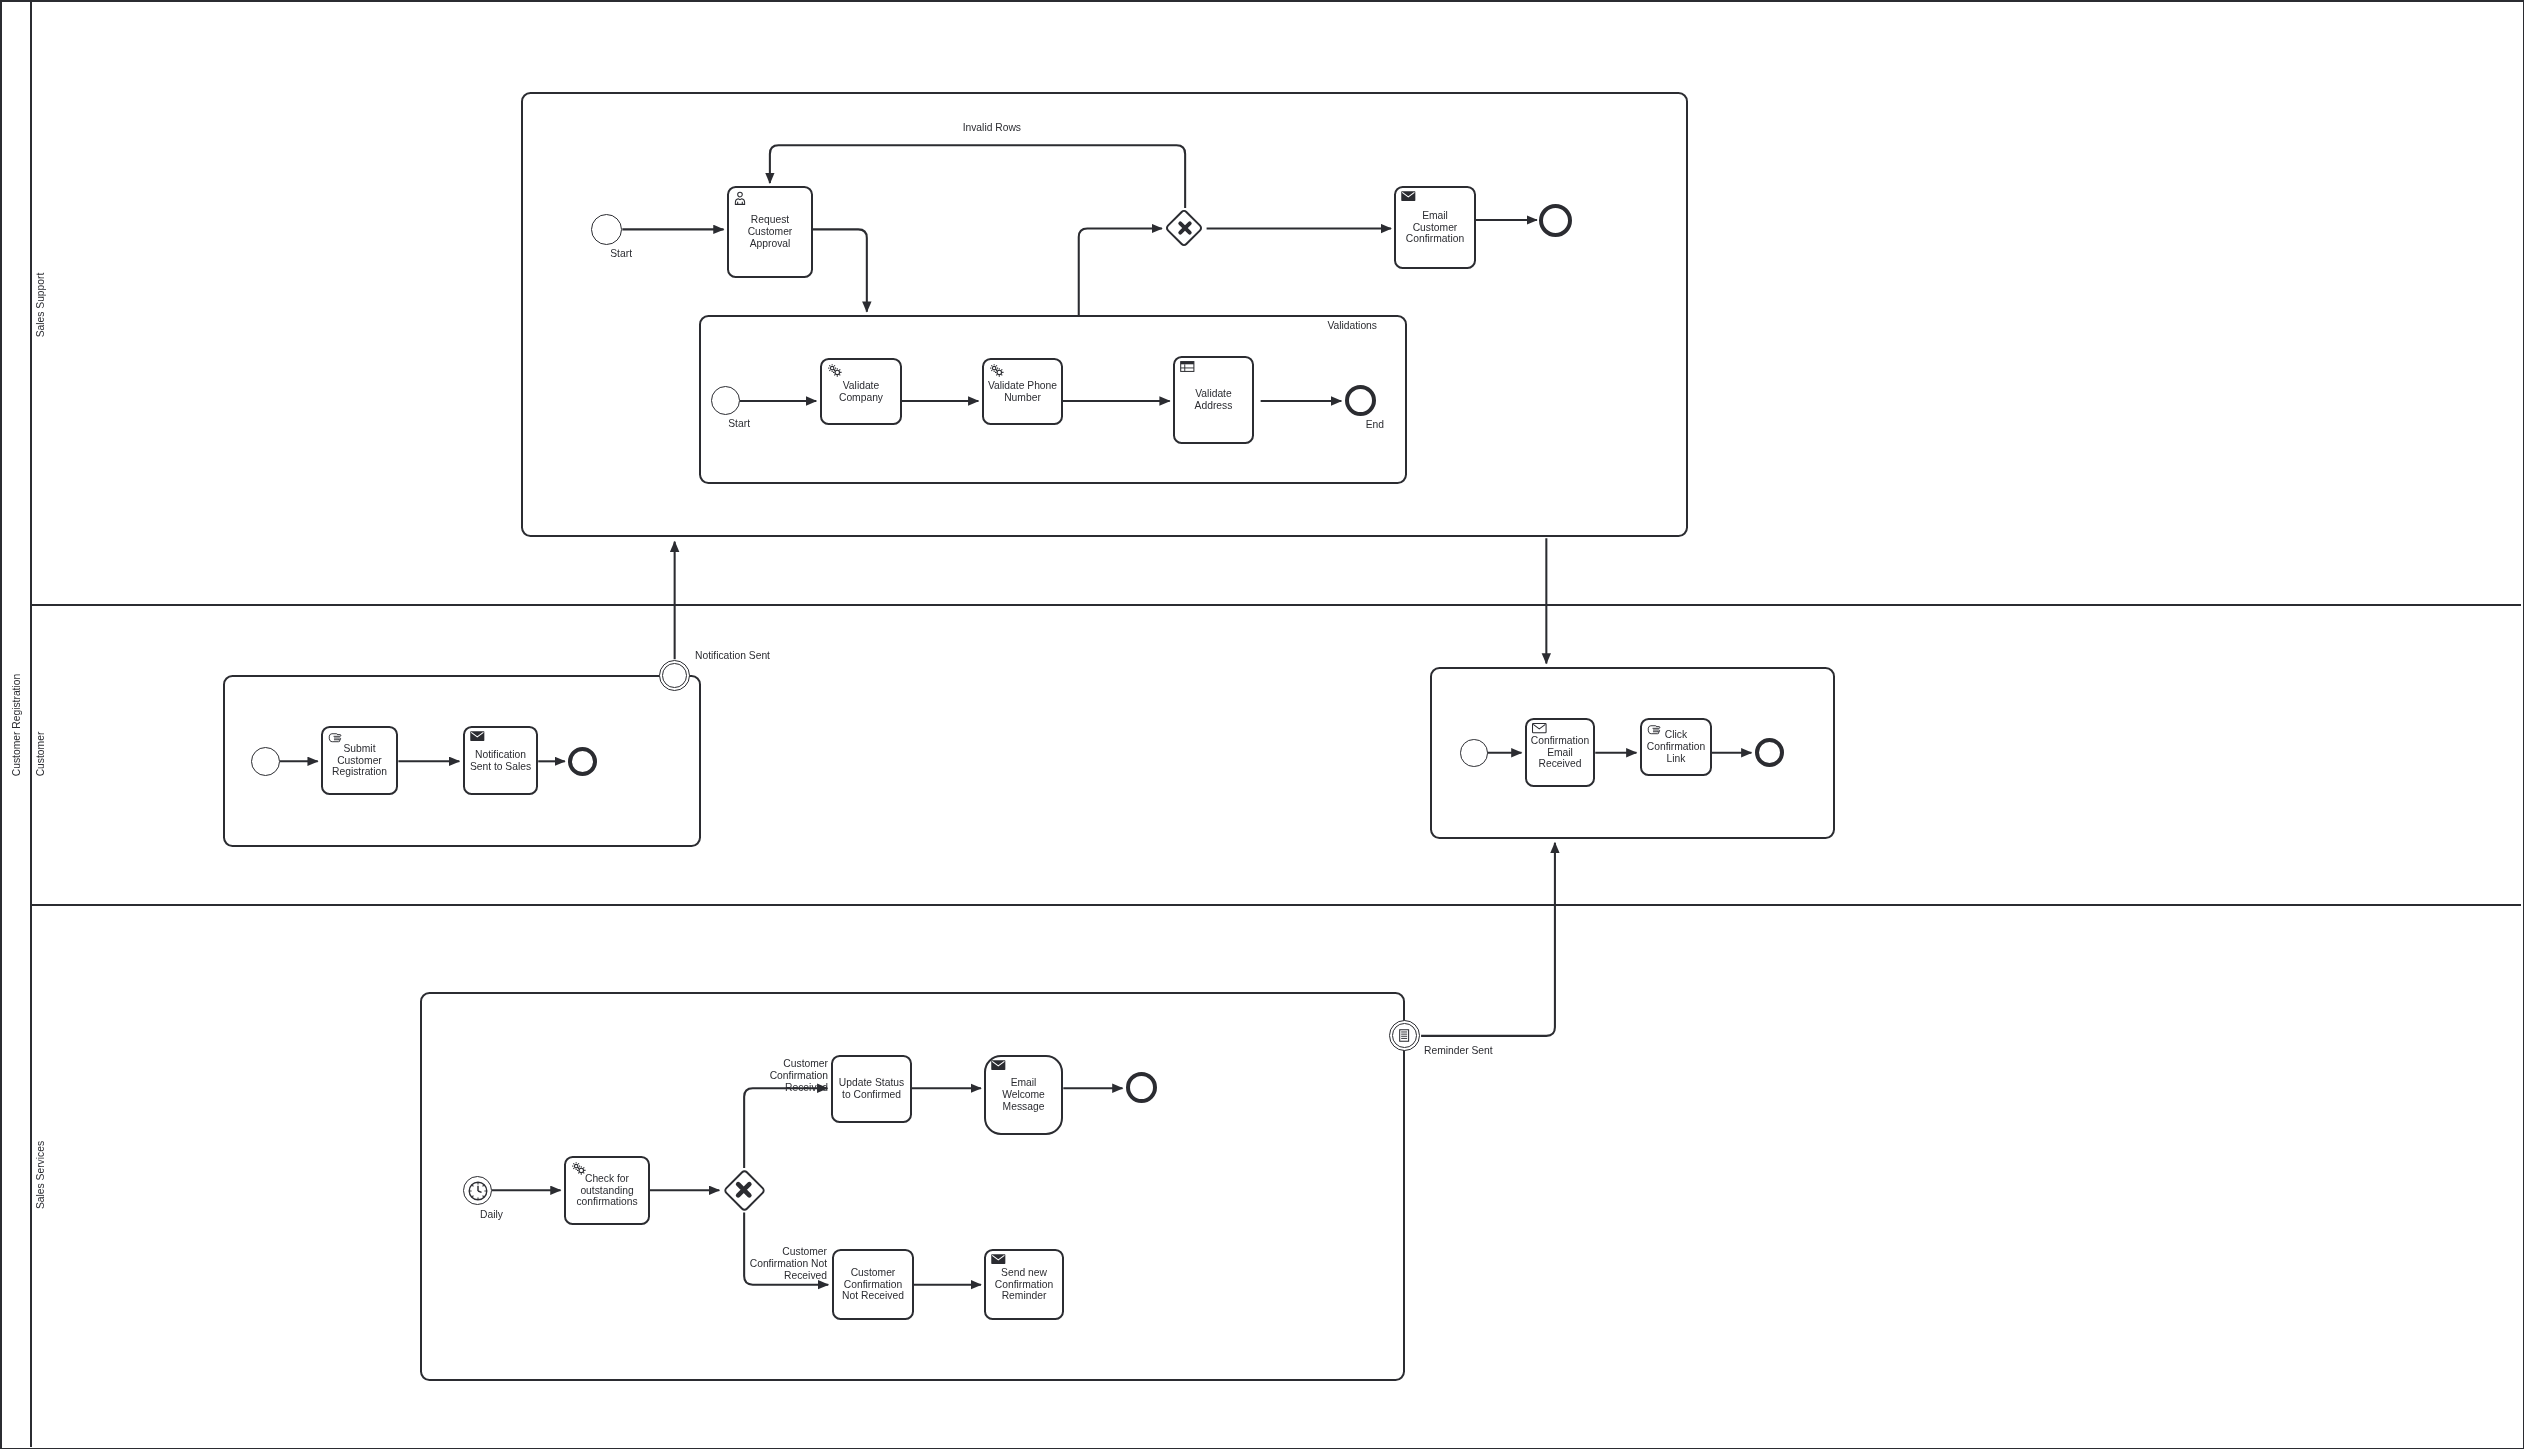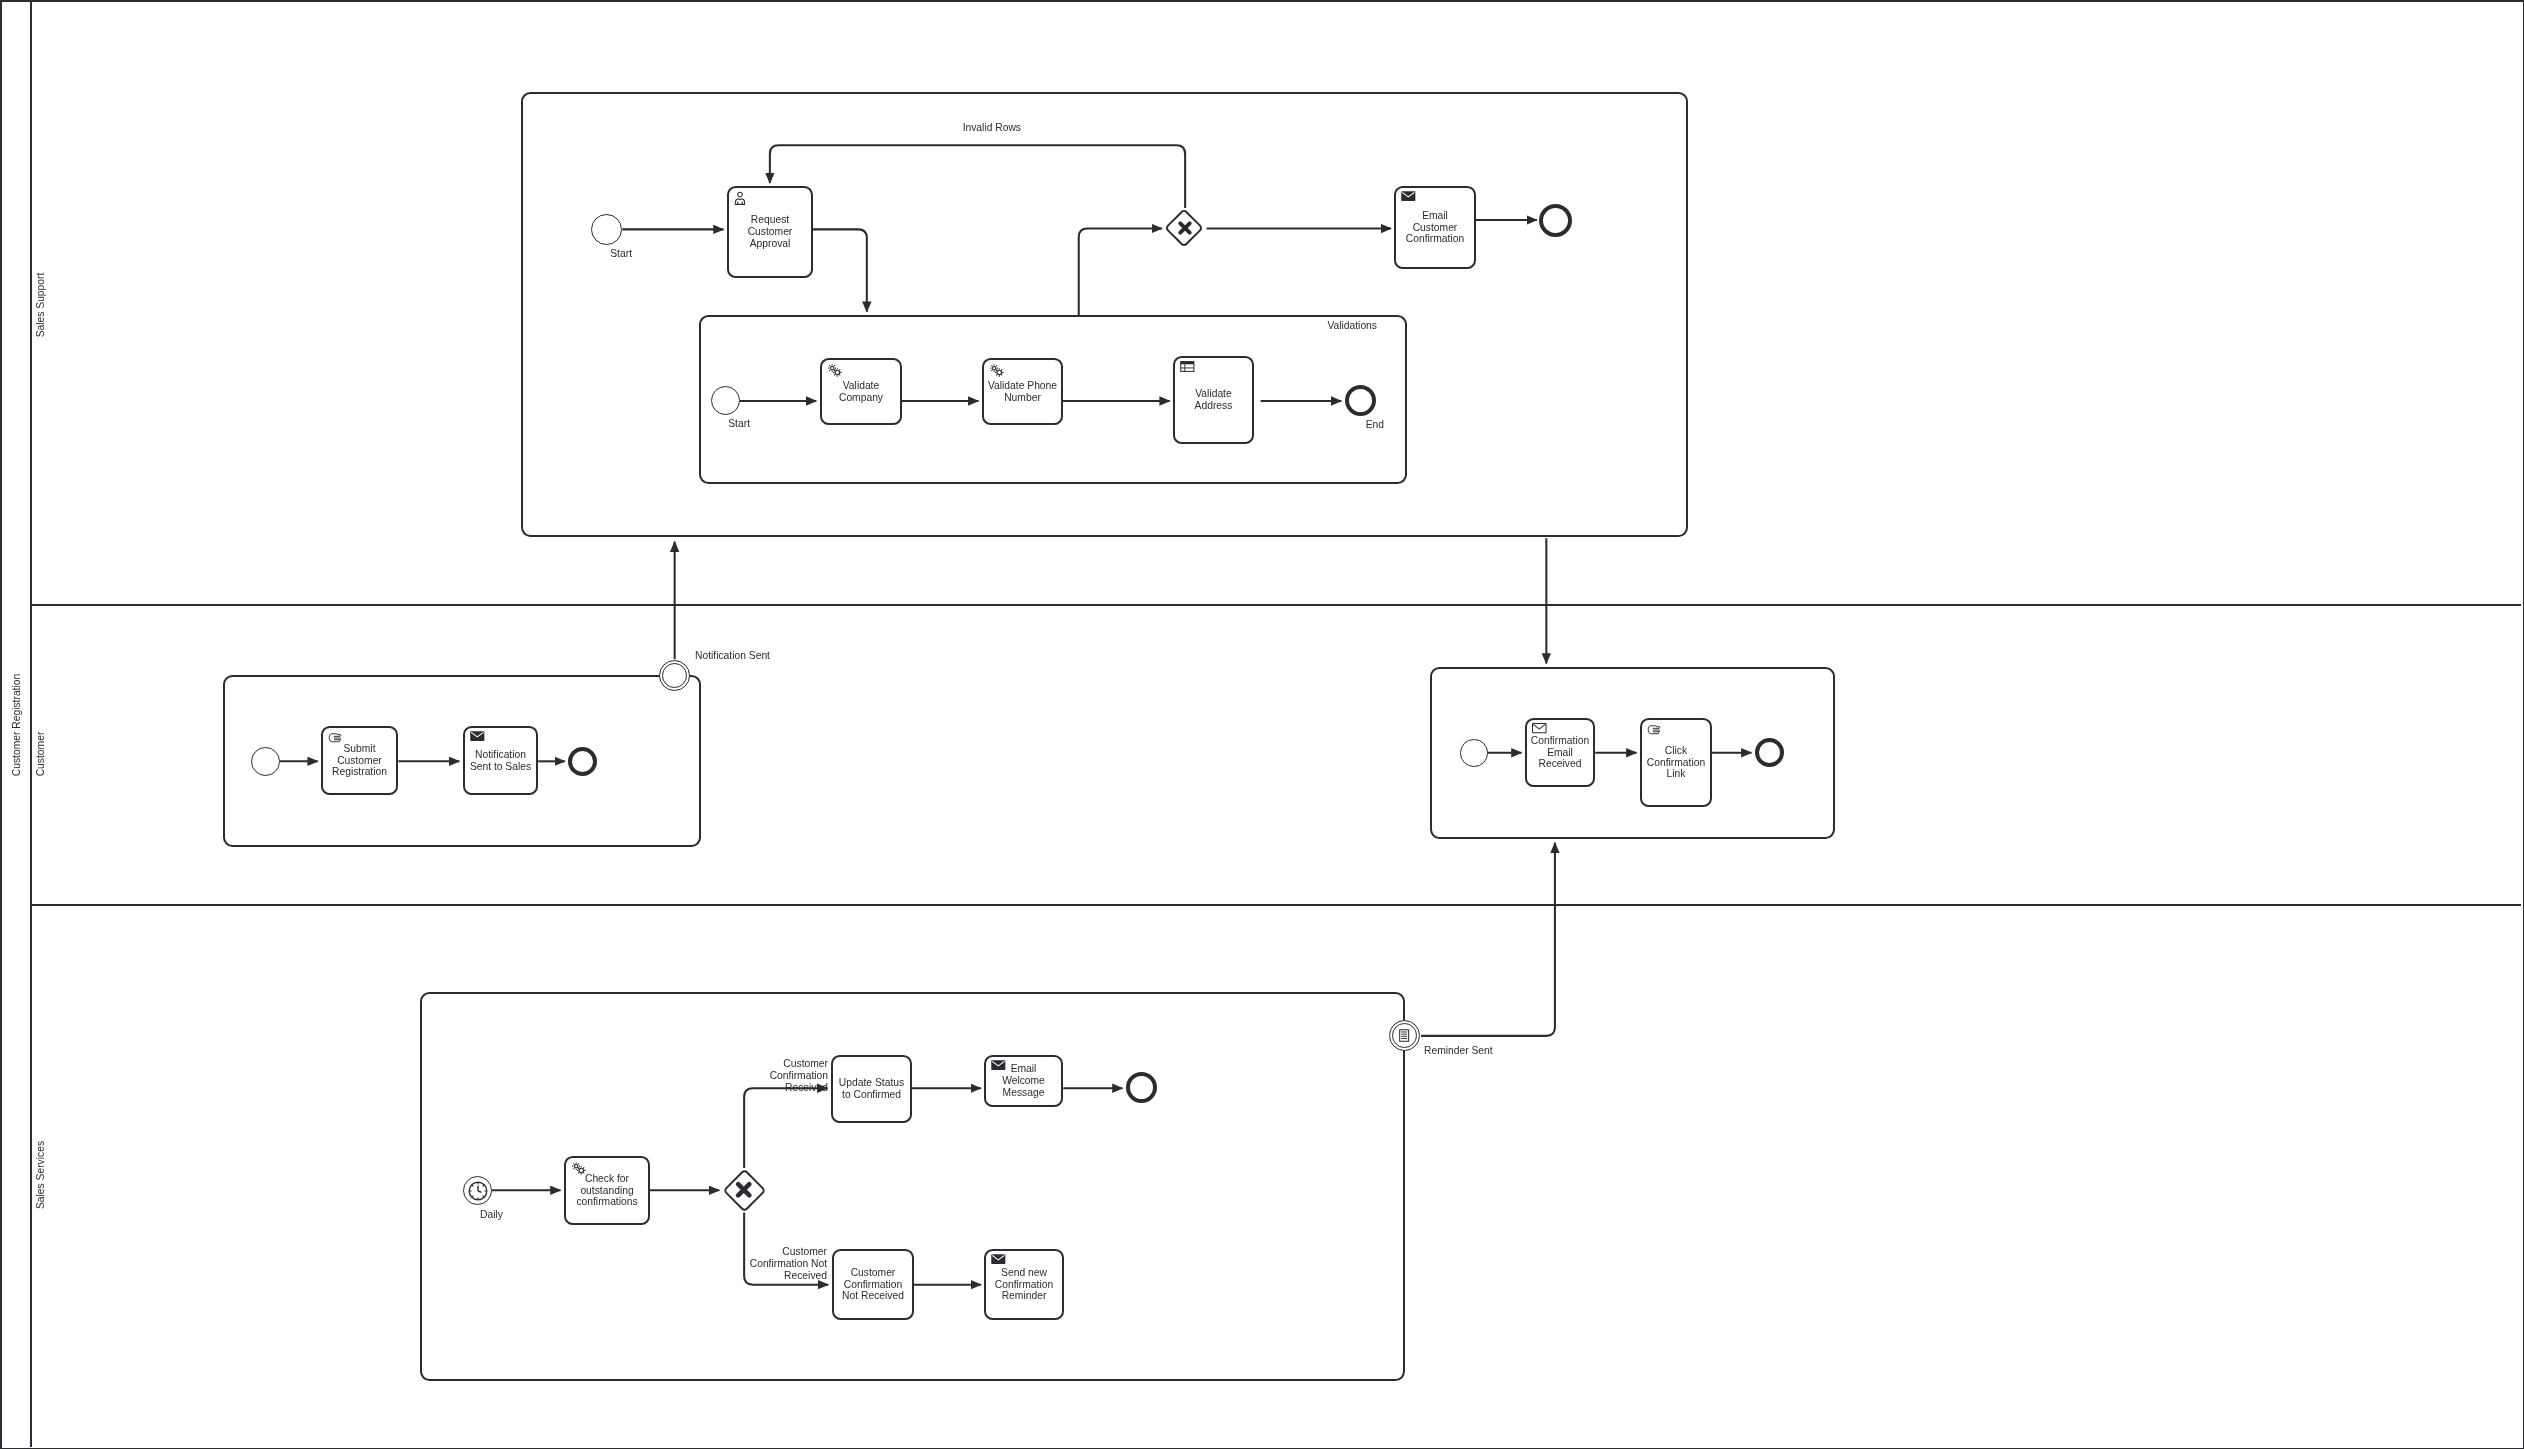--- a/index.html
+++ b/index.html
@@ -283,21 +283,21 @@
   <div class="event" style="left:1458px;top:737px;width:27.5px;height:27.5px;"></div>
 
   <div class="task" style="left:1523px;top:716px;width:70px;height:69px;">
     <svg class="ticon" width="14.6" height="10.3" viewBox="0 0 17 12">
       <rect x="0.6" y="0.6" width="15.8" height="10.8" rx="0.8" class="icon-stroke" stroke-width="1.2"></rect>
       <path d="M1.4,1.6 L8.5,6.8 L15.6,1.6" class="icon-stroke" stroke-width="1.2"></path>
     </svg>
     <span>Confirmation Email Received</span>
   </div>
 
-  <div class="task" style="left:1638px;top:716px;width:72px;height:89px;">
+  <div class="task" style="left:1638px;top:716px;width:72px;height:58px;">
     <svg class="ticon" width="13.7" height="12" viewBox="0 0 16 14">
       <g class="icon-stroke" stroke-width="1.1">
         <path d="M4.5,3.2 L10,3.2 Q11,3.2 11,4.2 L11,4.2"></path>
         <path d="M4.5,3.2 Q2,3.4 1.5,6 Q1,9.5 2.5,11.5 Q3.2,12.5 5,12.5 L12.5,12.5 Q13.8,12.5 13.8,11.3 Q13.8,10.2 12.5,10.2"></path>
         <path d="M6.5,6.2 L14,6.2 Q15,6.2 15,5.2 Q15,4.2 14,4.2 L10.8,4.2"></path>
         <path d="M7,8.2 L13.8,8.2 Q14.8,8.2 14.8,9.2 Q14.8,10.2 13.8,10.2 L7,10.2"></path>
       </g>
     </svg>
     <span>Click Confirmation Link</span>
   </div>
@@ -343,21 +343,21 @@
     <path class="xmark" stroke-width="5.4" d="M9.5,9.5 L22.5,22.5 M22.5,9.5 L9.5,22.5"></path>
   </svg>
 
   <div class="elabel" style="left:740px;top:1056px;width:86px;">Customer Confirmation Received</div>
   <div class="elabel" style="left:736px;top:1244px;width:89px;">Customer Confirmation Not Received</div>
 
   <div class="task" style="left:829px;top:1053px;width:81px;height:68px;">
     <span>Update Status to Confirmed</span>
   </div>
 
-  <div class="task" style="left:982px;top:1053px;width:79px;height:52px;">
+  <div class="task" style="left:982px;top:1053px;width:79px;height:80px;border-radius:17px;">
     <svg class="ticon" width="14.6" height="10.3" viewBox="0 0 17 12">
       <rect x="0.3" y="0.3" width="16.4" height="11.4" rx="0.8" class="icon-fill"></rect>
       <path d="M1.4,1.6 L8.5,6.8 L15.6,1.6" stroke="#ffffff" stroke-width="1.3" fill="none"></path>
     </svg>
     <span>Email Welcome Message</span>
   </div>
 
   <div class="event end" style="left:1124px;top:1070px;width:31px;height:31px;"></div>
 
   <div class="task" style="left:830px;top:1247px;width:82px;height:71px;">

